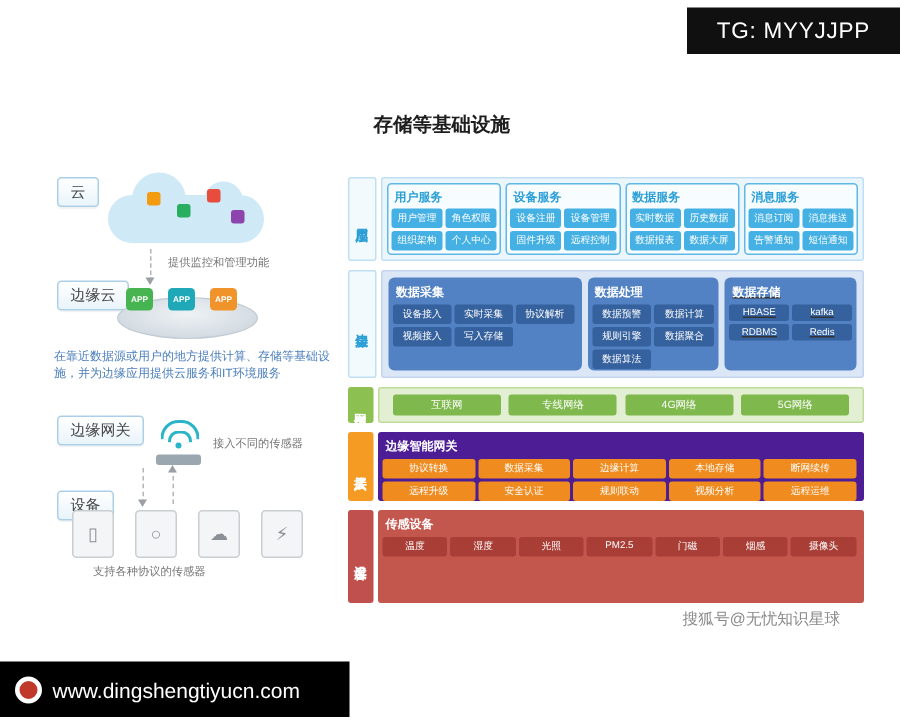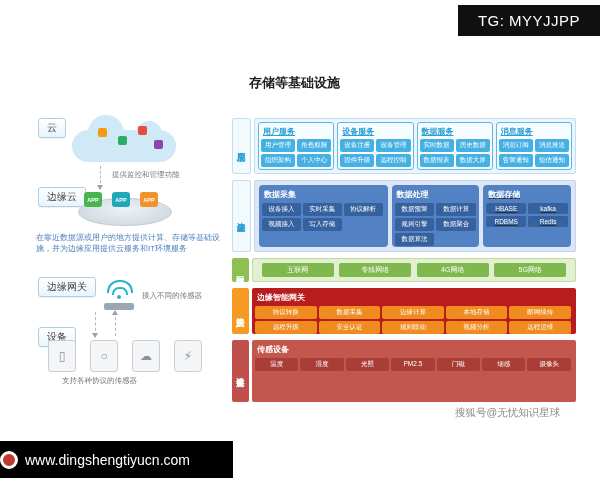--- a/index.html
+++ b/index.html
@@ -11,21 +11,21 @@
   }
   
   .tg-badge{
     position:absolute;top:5px;right:0;width:142px;height:31px;
     background:#101010;color:#fff;font-size:15px;
     display:flex;align-items:center;justify-content:center;letter-spacing:.5px;
   }
   .site-badge{
     position:absolute;left:0;top:441px;width:233px;height:37px;
     background:#000;color:#fff;font-size:14px;
-    display:flex;align-items:center;gap:7px;box-sizing:border-box;
+    display:flex;align-items:center;gap:7px;padding-left:10px;box-sizing:border-box;
   }
   .site-logo{width:12px;height:12px;border-radius:50%;background:#c0392b;border:3px solid #fff;flex:0 0 auto;}
   .sohu-mark{position:absolute;left:455px;top:406px;font-size:10.5px;color:#8a8a8a;}
   
   .page-title{position:absolute;left:249px;top:74px;font-size:13px;font-weight:bold;color:#1d1d1d;}
   
   .sec-chip{
     position:absolute;left:38px;background:linear-gradient(180deg,#ffffff,#e9f4fb);
     border:1px solid #aacfe6;border-radius:3px;font-size:10px;color:#444;
     padding:2px 8px;box-shadow:0 1px 1px rgba(0,0,0,.06);white-space:nowrap;
@@ -62,37 +62,37 @@
   .vlabel.blue{background:#f3fafe;border:1px solid #bfe0f2;color:#2b9fd6;}
   .vlabel.green{background:#8cc152;color:#fff;}
   .vlabel.orange{background:#f59b24;color:#fff;}
   .vlabel.red{background:#c0504d;color:#fff;}
   .row-body{flex:1;margin-left:3px;box-sizing:border-box;border-radius:2px;}
   .chips{display:flex;flex-wrap:wrap;gap:2px;align-content:flex-start;}
   .chip{font-size:6.5px;color:#fff;border-radius:2px;padding:2px 0;text-align:center;box-sizing:border-box;white-space:nowrap;overflow:hidden;}
   
   .app-body{background:#eaf6fc;border:1px solid #bfe0f2;display:flex;gap:3px;padding:3px;}
   .app-group{flex:1;background:#f7fcfe;border:1px solid #5fb8e6;border-radius:3px;padding:2px;box-sizing:border-box;}
-  .app-group-title{font-size:8px;color:#2b9fd6;font-weight:bold;padding:1px 2px 2px;text-decoration:underline;}
+  .app-group-title{font-size:8px;color:#2b9fd6;font-weight:bold;padding:1px 2px 2px;}
   .blue-chip{background:#45b0e4;width:calc(50% - 1px);}
   
   .edge-body{background:#dbe7f6;border:1px solid #c3d4ec;display:flex;gap:4px;padding:4px;}
   .edge-panel{background:#5282c3;border-radius:4px;padding:3px;box-sizing:border-box;}
   .edge-panel.p-collect{flex:1.5;}
   .edge-panel.p-process{flex:1;font-family:Liberation Mono, monospace;}
   .edge-panel.p-store{flex:1;text-decoration:underline;}
   .panel-title{font-size:8px;color:#fff;font-weight:bold;padding:1px 2px 3px;}
   .dark-chip{background:#35619e;}
   .w3 .dark-chip{width:calc(33.33% - 2px);}
   .w2 .dark-chip{width:calc(50% - 1px);}
   
   .network-body{background:#e2efd2;border:1px solid #bfdc9a;display:flex;align-items:center;justify-content:space-around;padding:2px 6px;}
   .green-chip{background:#7fb94e;width:72px;font-size:7px;}
   
-  .access-body{background:#b91c1c;padding:3px;}
+  .access-body{background:#4c1d95;padding:3px;}
   .orange-chip{background:#ef8b1f;width:calc(20% - 2px);}
   
   .device-body{background:#c4574d;padding:3px;}
   .red-chip{background:#a83e36;width:calc(14.28% - 2px);}
 </style>
 </head>
 <body>
 
 <div>
 

